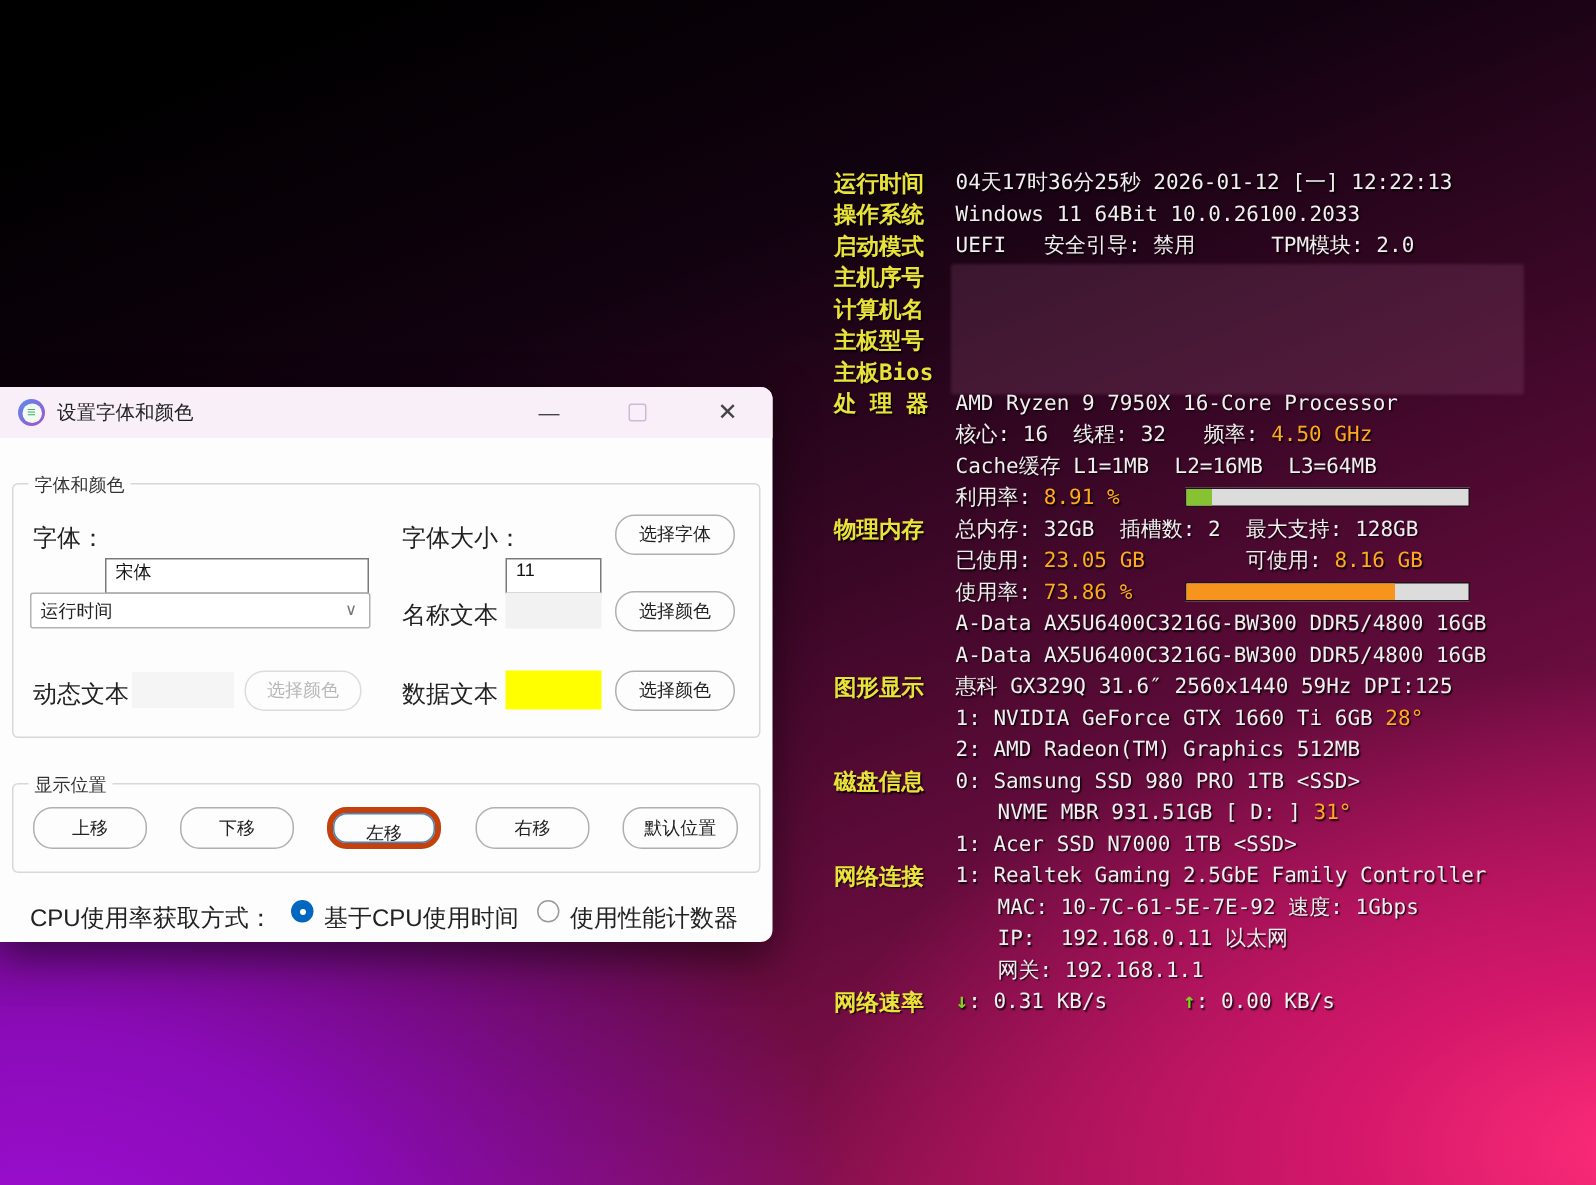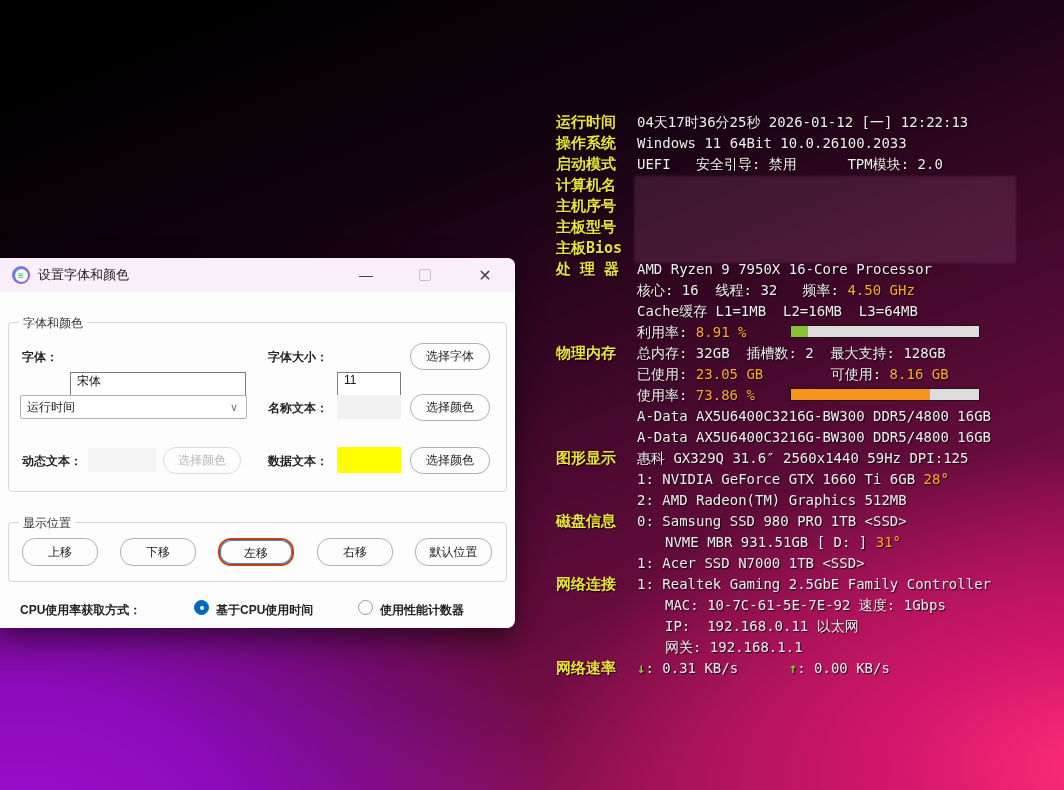--- a/index.html
+++ b/index.html
@@ -45,48 +45,48 @@
   .btn-min{left:346px;width:40px;}
   .btn-max{left:405px;width:40px;}
   .max-glyph{width:10px;height:10px;border:1px solid #cdb9da;border-radius:2px;}
   .btn-close{left:463px;width:44px;font-size:16px;}
 
   .groupbox{position:absolute;border:1px solid #d7d7d7;border-radius:4px;background:#fdfdfd;}
   .legend{position:absolute;top:-8px;left:10px;background:#fdfdfd;padding:0 4px;font-size:12px;color:#333;}
   .g1{left:8px;top:64px;width:497px;height:168px;}
   .g2{left:8px;top:264px;width:497px;height:58px;}
 
-  .lbl{position:absolute;font-size:12px;color:#222;white-space:nowrap;font-weight:bold;}
+  .lbl{position:absolute;font-size:16px;color:#222;white-space:nowrap;}
   .tinput{position:absolute;height:24px;box-sizing:border-box;border:1px solid #7a7a7a;
     background:#fff;font-size:12px;padding:0 6px;color:#111;font-family:"Liberation Sans",sans-serif;margin-top:28px;}
   .dbtn{position:absolute;height:27px;box-sizing:border-box;border:1px solid #b0b0b0;border-radius:13px;
     background:#fdfdfd;font-size:12px;color:#222;text-align:center;line-height:25px;cursor:default;}
   .dbtn.disabled{color:#b8b8b8;border-color:#dcdcdc;}
-  .dbtn.focused{border:2px solid #c2410c;box-shadow:0 0 0 1px #3f87c9 inset;}
+  .dbtn.focused{border:4px solid #c2410c;box-shadow:0 0 0 1px #3f87c9 inset;}
   .combo{position:absolute;height:24px;box-sizing:border-box;border:1px solid #b2b2b2;border-radius:2px;
     background:#fff;font-size:12px;color:#222;padding:0 6px;line-height:22px;}
   .combo .chev{position:absolute;right:8px;top:0;line-height:22px;color:#777;font-size:11px;}
   .swatch{position:absolute;box-sizing:border-box;}
 
   .radio{position:absolute;width:15px;height:15px;border-radius:50%;box-sizing:border-box;}
   .radio.on{background:#0067c0;border:1px solid #0067c0;}
   .radio.on::after{content:"";position:absolute;left:4.5px;top:4.5px;width:4px;height:4px;border-radius:50%;background:#fff;}
   .radio.off{background:#fdfdfd;border:1px solid #9a9a9a;}
 </style>
 </head>
 <body>
 
 <div class="info-panel">
   <div class="blur-box"></div>
 
 <div class="info-row"><span class="info-label">运行时间</span><span class="info-content"><span>04天17时36分25秒 2026-01-12 [一] 12:22:13</span></span></div>
     <div class="info-row"><span class="info-label">操作系统</span><span class="info-content"><span>Windows 11 64Bit 10.0.26100.2033</span></span></div>
     <div class="info-row"><span class="info-label">启动模式</span><span class="info-content"><span>UEFI   安全引导: 禁用      TPM模块: 2.0</span></span></div>
+    <div class="info-row"><span class="info-label">主机序号</span><span class="info-content"></span></div>
     <div class="info-row"><span class="info-label">计算机名</span><span class="info-content"></span></div>
-    <div class="info-row"><span class="info-label">主机序号</span><span class="info-content"></span></div>
     <div class="info-row"><span class="info-label">主板型号</span><span class="info-content"></span></div>
     <div class="info-row"><span class="info-label">主板Bios</span><span class="info-content"></span></div>
     <div class="info-row"><span class="info-label">处 理 器</span><span class="info-content"><span>AMD Ryzen 9 7950X 16-Core Processor</span></span></div>
     <div class="info-row"><span class="info-label"></span><span class="info-content"><span>核心: 16  线程: 32   频率: </span><span class="c-o">4.50 GHz</span></span></div>
     <div class="info-row"><span class="info-label"></span><span class="info-content"><span>Cache缓存 L1=1MB  L2=16MB  L3=64MB</span></span></div>
     <div class="info-row"><span class="info-label"></span><span class="info-content"><span>利用率: </span><span class="c-o">8.91 %</span></span><span class="pbar"><span class="pfill" style="width: 8.91%; background: rgb(134, 194, 50);"></span></span></div>
     <div class="info-row"><span class="info-label">物理内存</span><span class="info-content"><span>总内存: 32GB  插槽数: 2  最大支持: 128GB</span></span></div>
     <div class="info-row"><span class="info-label"></span><span class="info-content"><span>已使用: </span><span class="c-o">23.05 GB</span><span>        可使用: </span><span class="c-o">8.16 GB</span></span></div>
     <div class="info-row"><span class="info-label"></span><span class="info-content"><span>使用率: </span><span class="c-o">73.86 %</span></span><span class="pbar"><span class="pfill" style="width: 73.86%; background: rgb(247, 148, 29);"></span></span></div>
     <div class="info-row"><span class="info-label"></span><span class="info-content"><span>A-Data AX5U6400C3216G-BW300 DDR5/4800 16GB</span></span></div>

